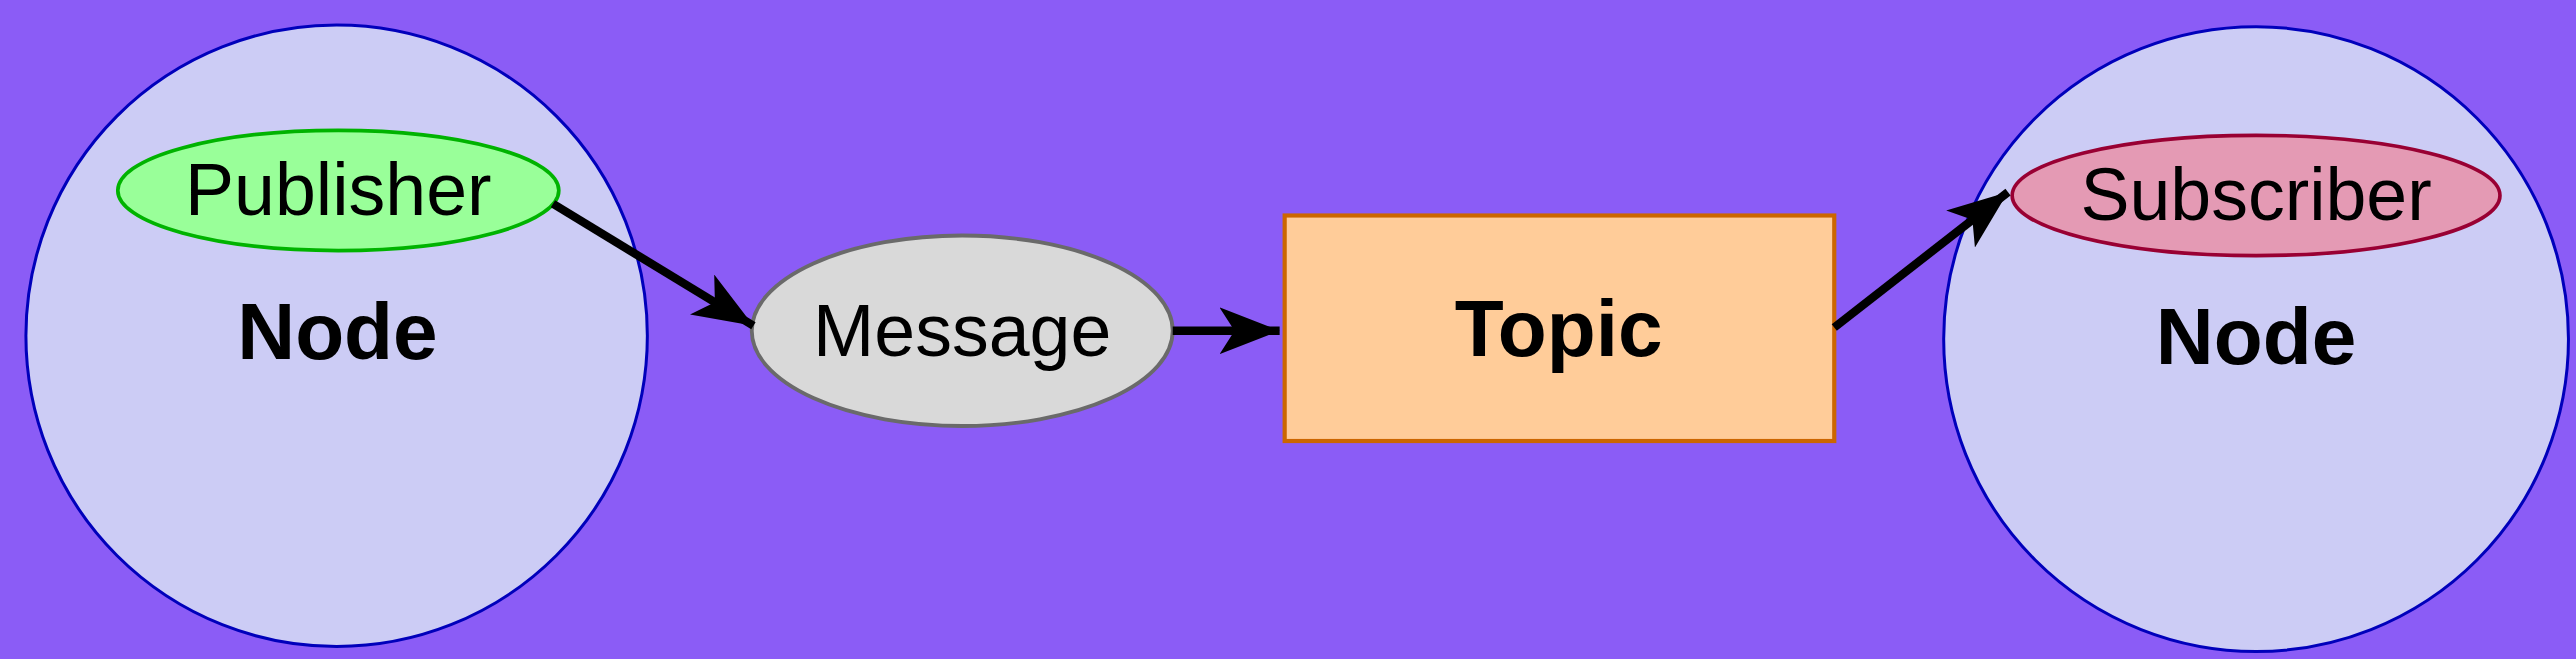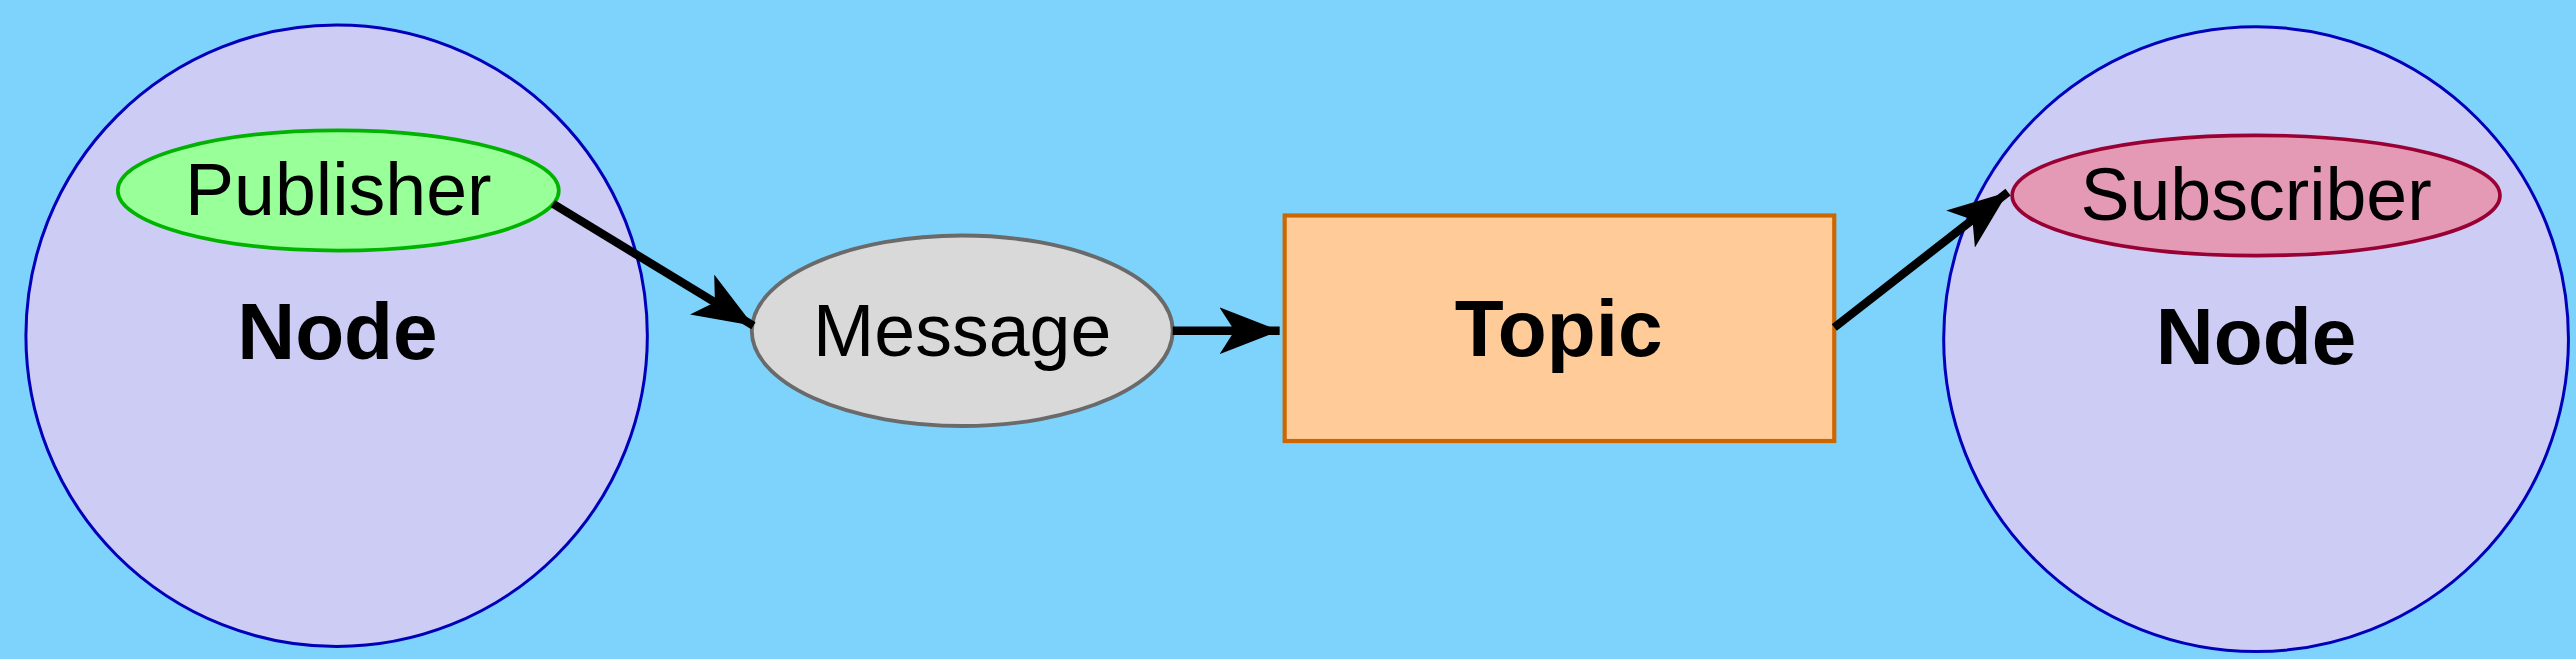--- a/index.html
+++ b/index.html
@@ -2,21 +2,21 @@
 <html style="font-size:13.4px"><head>
 <meta charset="utf-8">
 <style>
   html, body {
     margin: 0;
     padding: 0;
     background: #ffffff;
   }
   .diagram-wrap {
     width: 100%;
-    background: #7dd3fc;
+    background: #8b5cf6;
   }
   svg {
     display: block;
     width: 100%;
     height: auto;
   }
   text {
     font-family: "Liberation Sans", "DejaVu Sans", sans-serif;
     fill: #000000;
   }

